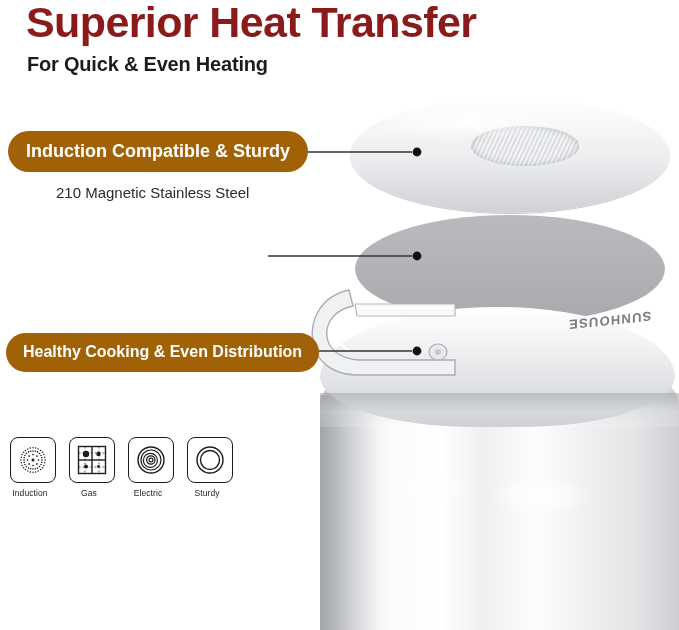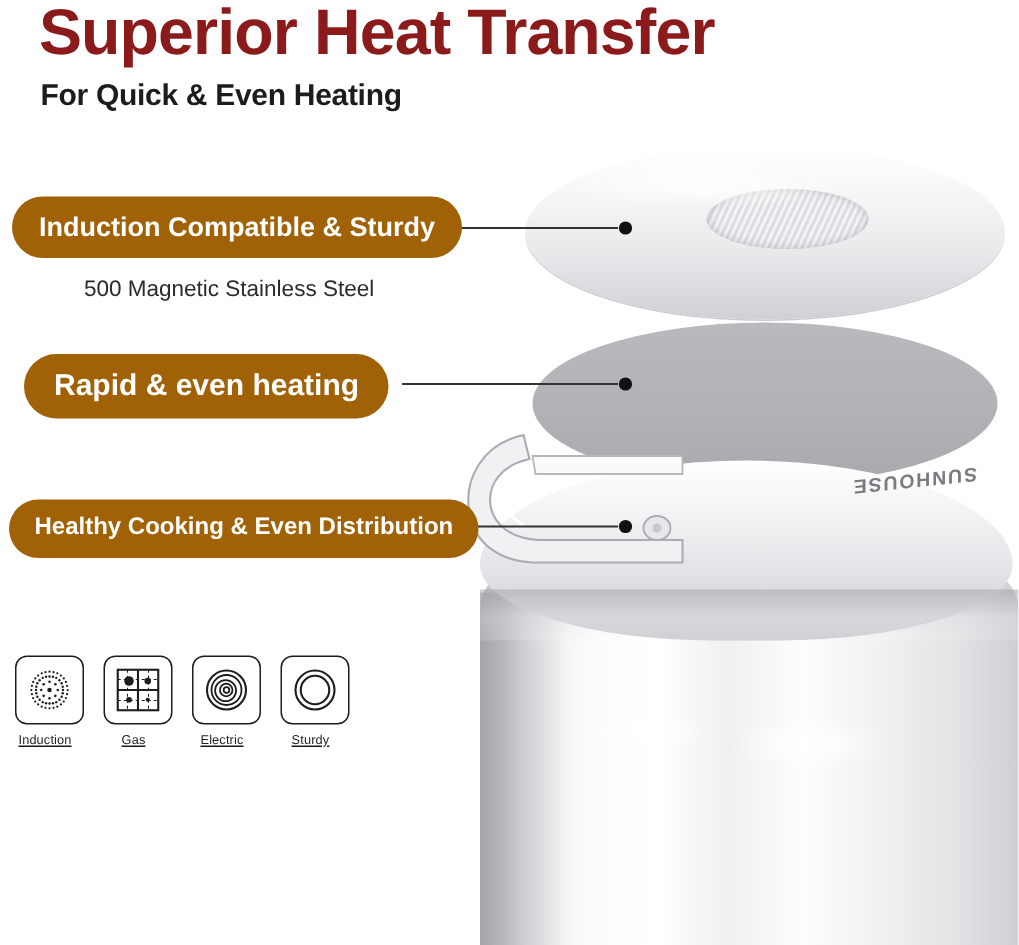--- a/index.html
+++ b/index.html
@@ -251,21 +251,20 @@
   #compat-row {
     position: absolute;
     left: 10px;
     top: 437px;
     display: flex;
     gap: 19px;
   }
   .compat-item {
     width: 40px;
     text-align: center;
-    text-decoration: underline;
   }
   .compat-box {
     width: 46px;
     height: 46px;
     border: 1.4px solid #1d1d1d;
     border-radius: 8px;
     box-sizing: border-box;
     background: #ffffff;
     display: flex;
     align-items: center;
@@ -319,25 +318,24 @@
 
   <line x1="268" y1="256" x2="412" y2="256" stroke="#333333" stroke-width="1.3"></line>
   <circle cx="417" cy="256" r="4.4" fill="#111111"></circle>
 
   <line x1="283" y1="351" x2="412" y2="351" stroke="#333333" stroke-width="1.3"></line>
   <circle cx="417" cy="351" r="4.4" fill="#111111"></circle>
 </svg>
 
 <div class="callout" id="callout-1">
   <div class="pill">Induction Compatible &amp; Sturdy</div>
-  <div class="sub">500 Magnetic Stainless Steel</div>
+  <div class="sub">210 Magnetic Stainless Steel</div>
 </div>
 
 <div class="callout" id="callout-2">
-  <div class="pill">Rapid &amp; even heating</div>
 </div>
 
 <div class="callout" id="callout-3">
   <div class="pill">Healthy Cooking &amp; Even Distribution</div>
 </div>
 
 <div id="compat-row">
 
   <div class="compat-item">
     <div class="compat-box">

